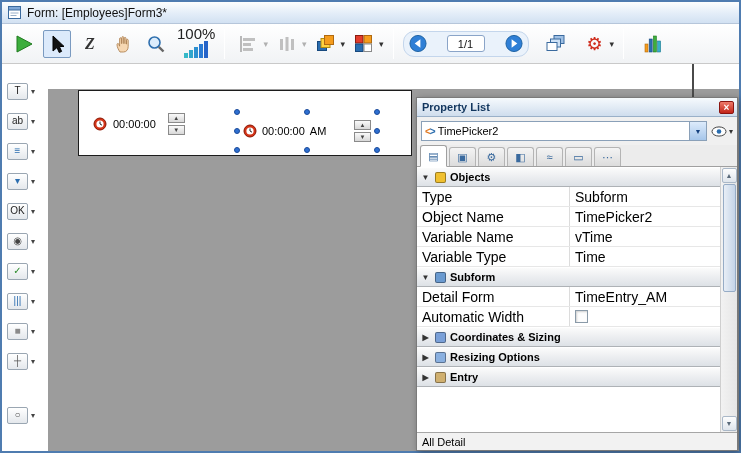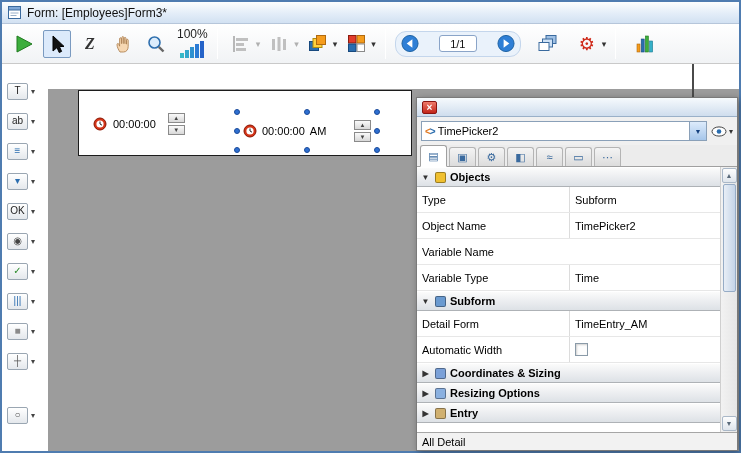--- a/index.html
+++ b/index.html
@@ -25,21 +25,21 @@
             cursor:default; }
   .tb-btn.active { border:1px solid #7a9ac0; background:#dceafb; border-radius:2px; }
   .tb-dd { font-size:9px; color:#333; margin-left:1px; }
   .tb-dd.dis { color:#b0b0b0; }
   .tb-sep { width:1px; height:30px; background:#d2d2d2; border-right:1px solid #fff; margin:0 4px; }
   .tb-group { display:flex; align-items:center; }
   .z-glyph { font-family:"Liberation Serif", serif; font-style:italic; font-weight:bold;
              font-size:16px; color:#333; }
   .zoom-group { display:flex; flex-direction:column; align-items:center; justify-content:center;
                 height:34px; margin-left:2px; }
-  .zoom-label { font-size:12px; color:#222; line-height:10px; }
+  .zoom-label { font-size:15px; color:#222; line-height:10px; }
   .zoom-bars { display:flex; align-items:flex-end; gap:1px; height:17px; margin-top:2px; }
   .zoom-bars span { width:4px; display:block; }
   .page-group { display:flex; align-items:center; gap:19px; background:#eaf2fb;
                 border:1px solid #c4d6ec; border-radius:11px; padding:2px 4px; }
   .page-field { width:38px; height:17px; background:#fff; border:1px solid #8aa4c8;
                 border-radius:3px; font-size:11px; display:flex; align-items:center;
                 justify-content:center; color:#111; }
   .gear-glyph { font-size:18px; color:#cf2a1a; line-height:18px; }
 
   
@@ -112,22 +112,22 @@
   .tab.sel { background:#fff; height:22px; border-color:#a0a0a0; margin-bottom:-1px;
              border-bottom:1px solid #fff; }
 
   .grid-wrap { position:absolute; left:0; top:69px; right:0; bottom:18px; background:#fff; }
   .grid { position:absolute; left:0; top:0; right:17px; bottom:0; overflow:hidden; }
   .grid-section { display:flex; align-items:center; height:20px; gap:4px; padding-left:3px;
                   background:linear-gradient(#fbfbfb,#dde1e6); border-bottom:1px solid #aeb2b6;
                   border-top:1px solid #fff; font-size:11px; font-weight:bold; color:#000; }
   .tri { font-size:8px; color:#333; width:11px; text-align:center; }
   .sec-ic { width:11px; height:11px; border-radius:2px; border:1px solid rgba(0,0,0,.35); }
-  .grid-row { display:flex; align-items:stretch; height:26px; background:#fff;
-              border-bottom:1px solid #e7e7e7; font-size:11px; color:#000; }
+  .grid-row { display:flex; align-items:stretch; height:20px; background:#fff;
+              border-bottom:1px solid #e7e7e7; font-size:14px; color:#000; }
   .cell-label { width:152px; display:flex; align-items:center; padding-left:5px; }
   .cell-value { flex:1; display:flex; align-items:center; padding-left:5px;
                 border-left:1px solid #dcdcdc; }
   .checkbox { width:13px; height:13px; background:#fdfdfd; border:1px solid #8a9aa8;
               box-shadow:inset 1px 1px 2px rgba(0,0,0,.18); }
 
   .vscroll { position:absolute; right:0; top:0; bottom:0; width:17px;
              background:linear-gradient(90deg,#f2f2f2,#e6e6e6); border-left:1px solid #cfcfcf;
              display:flex; flex-direction:column; align-items:center; }
   .sb-btn { width:15px; height:15px; margin:1px 0; font-size:7px; color:#5a6a7a;
@@ -379,20 +379,21 @@
           <span class="ptime">AM</span>
           <span class="spinner">
             <span class="spin-btn">▲</span>
             <span class="spin-btn">▼</span>
           </span>
         </div>
       </div>
 
       <div class="panel">
         <div class="panel-header">
+          <span class="panel-title">Property List</span>
           <span class="panel-close">×</span>
         </div>
         <div class="selector-row">
           <div class="combo">
             <span class="combo-ic"><b class="lt">&lt;</b><b class="gt">&gt;</b></span>
             <span class="combo-text">TimePicker2</span>
             <span class="combo-arrow">▼</span>
           </div>
           <span class="eye-wrap">
             <svg width="16" height="11" viewBox="0 0 16 11">
@@ -435,20 +436,21 @@
               <div class="grid-row">
                 <span class="cell-label">Type</span>
                 <span class="cell-value">Subform</span>
               </div>
               <div class="grid-row">
                 <span class="cell-label">Object Name</span>
                 <span class="cell-value">TimePicker2</span>
               </div>
               <div class="grid-row">
                 <span class="cell-label">Variable Name</span>
+                <span class="cell-value">vTime</span>
               </div>
               <div class="grid-row">
                 <span class="cell-label">Variable Type</span>
                 <span class="cell-value">Time</span>
               </div>
               <div class="grid-section">
                 <span class="tri">▼</span>
                 <span class="sec-ic" style="background: rgb(106, 154, 208);"></span>
                 <span class="sec-label">Subform</span>
               </div>

